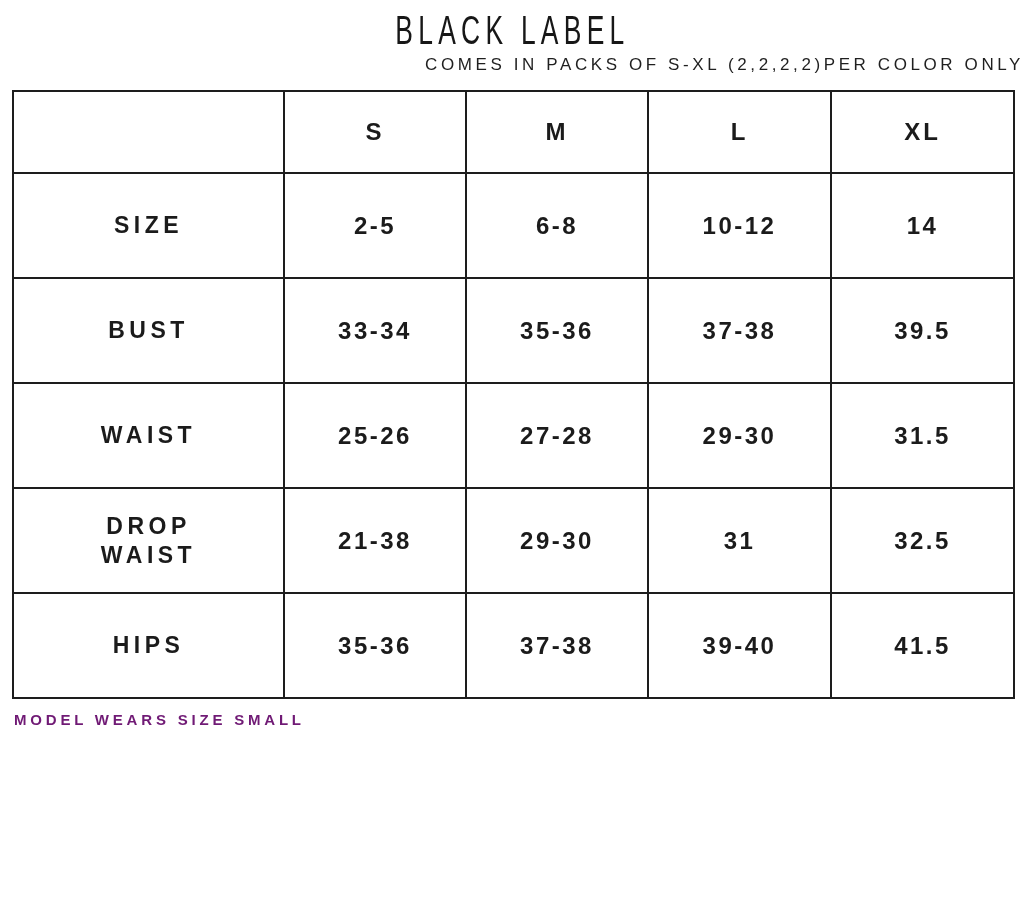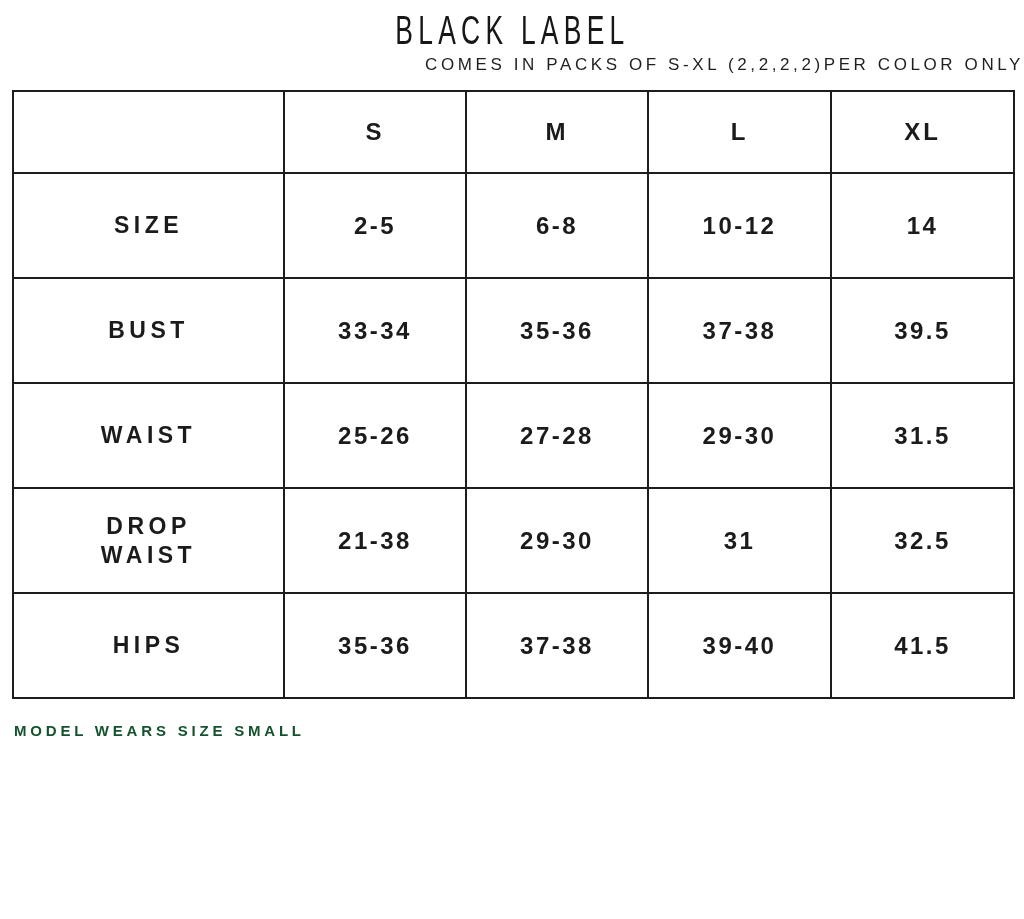--- a/index.html
+++ b/index.html
@@ -73,25 +73,25 @@
     line-height: 1.25;
     color: #1b1b1b;
   }
   td.cell-value {
     font-size: 24px;
     font-weight: 700;
     letter-spacing: 2.5px;
     color: #1b1b1b;
   }
   .footer-note {
-    margin: 23px 0 0 14px;
+    margin: 12px 0 0 14px;
     font-size: 15px;
     font-weight: 600;
     letter-spacing: 3.8px;
-    color: #14532d;
+    color: #701a75;
   }
 </style>
 </head>
 <body>
 
 <div class="page">
 
   <div class="title-wrap">
     <span class="brand-title">BLACK LABEL</span>
   </div>

